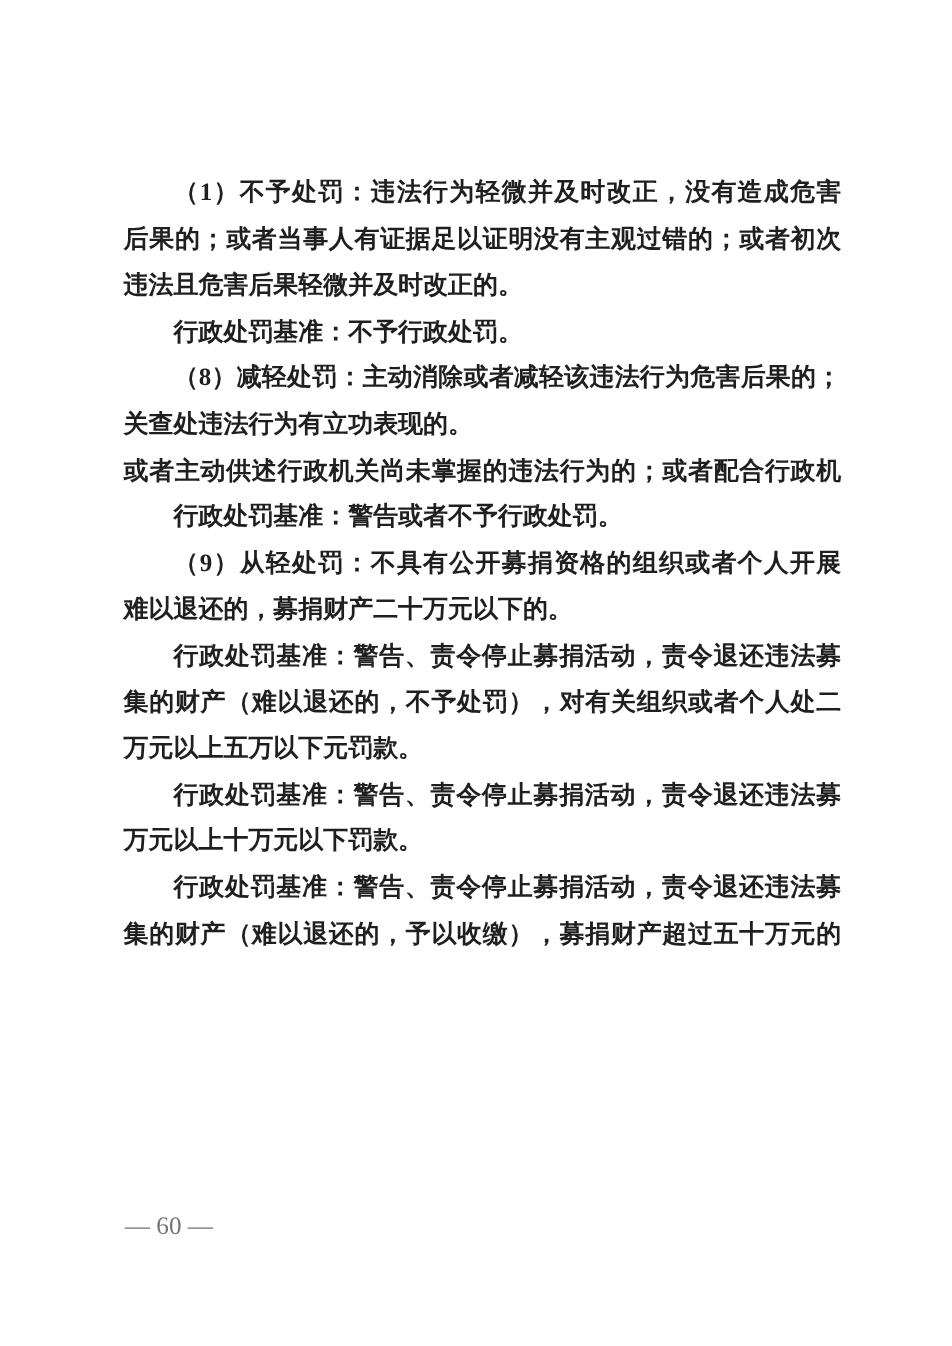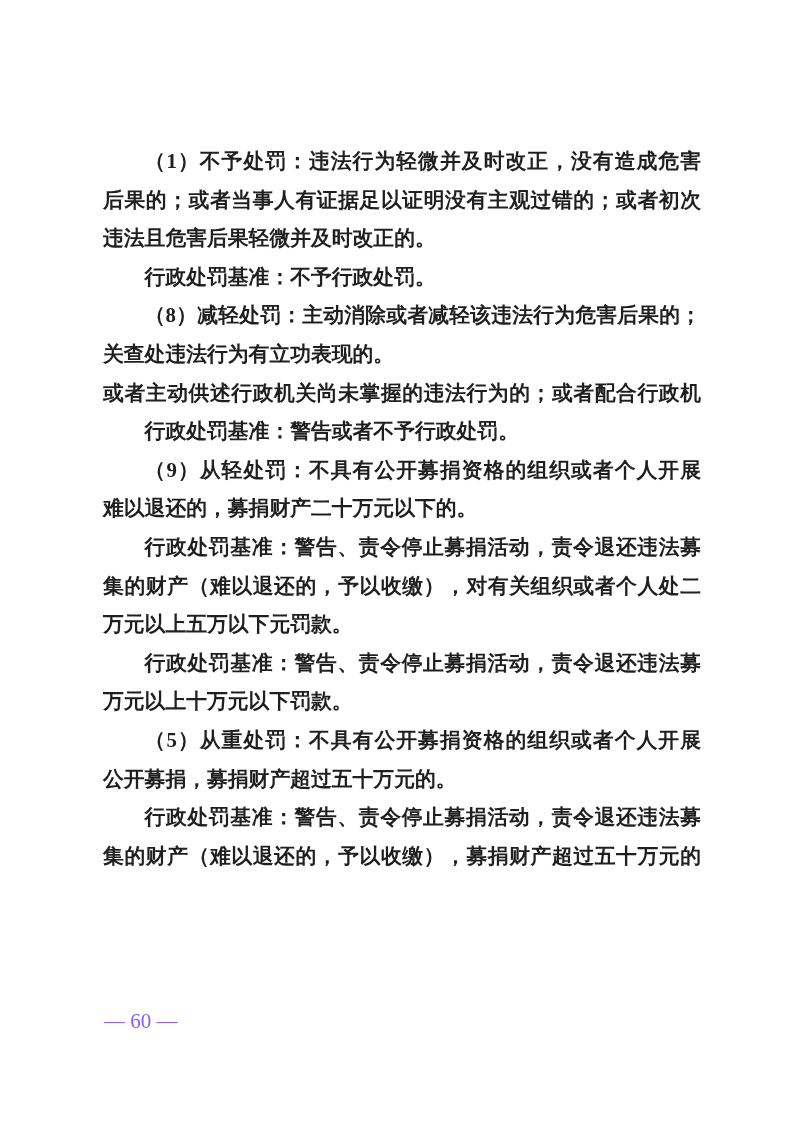--- a/index.html
+++ b/index.html
@@ -43,21 +43,21 @@
     }
     .line.last {
       text-align-last: left;
     }
     .footer {
       position: absolute;
       left: 104px;
       top: 1006px;
       font-size: 21px;
       line-height: 30px;
-      color: #8b5cf6;
+      color: #737373;
     }
   </style>
 </head>
 <body>
 
 <div class="page">
 
   <div class="body-text">
 
     <p class="para">
@@ -80,34 +80,30 @@
       <span class="line first last">行政处罚基准：警告或者不予行政处罚。</span>
     </p>
 
     <p class="para">
       <span class="line first">（9）从轻处罚：不具有公开募捐资格的组织或者个人开展</span>
       <span class="line last">难以退还的，募捐财产二十万元以下的。</span>
     </p>
 
     <p class="para">
       <span class="line first">行政处罚基准：警告、责令停止募捐活动，责令退还违法募</span>
-      <span class="line">集的财产（难以退还的，予以收缴），对有关组织或者个人处二</span>
+      <span class="line">集的财产（难以退还的，不予处罚），对有关组织或者个人处二</span>
       <span class="line last">万元以上五万以下元罚款。</span>
     </p>
 
 
     <p class="para">
       <span class="line first">行政处罚基准：警告、责令停止募捐活动，责令退还违法募</span>
       <span class="line last">万元以上十万元以下罚款。</span>
     </p>
 
-    <p class="para">
-      <span class="line first">（5）从重处罚：不具有公开募捐资格的组织或者个人开展</span>
-      <span class="line last">公开募捐，募捐财产超过五十万元的。</span>
-    </p>
 
     <p class="para">
       <span class="line first">行政处罚基准：警告、责令停止募捐活动，责令退还违法募</span>
       <span class="line">集的财产（难以退还的，予以收缴），募捐财产超过五十万元的</span>
     </p>
 
   </div>
 
   <div class="footer">
     <span>— 60 —</span>

